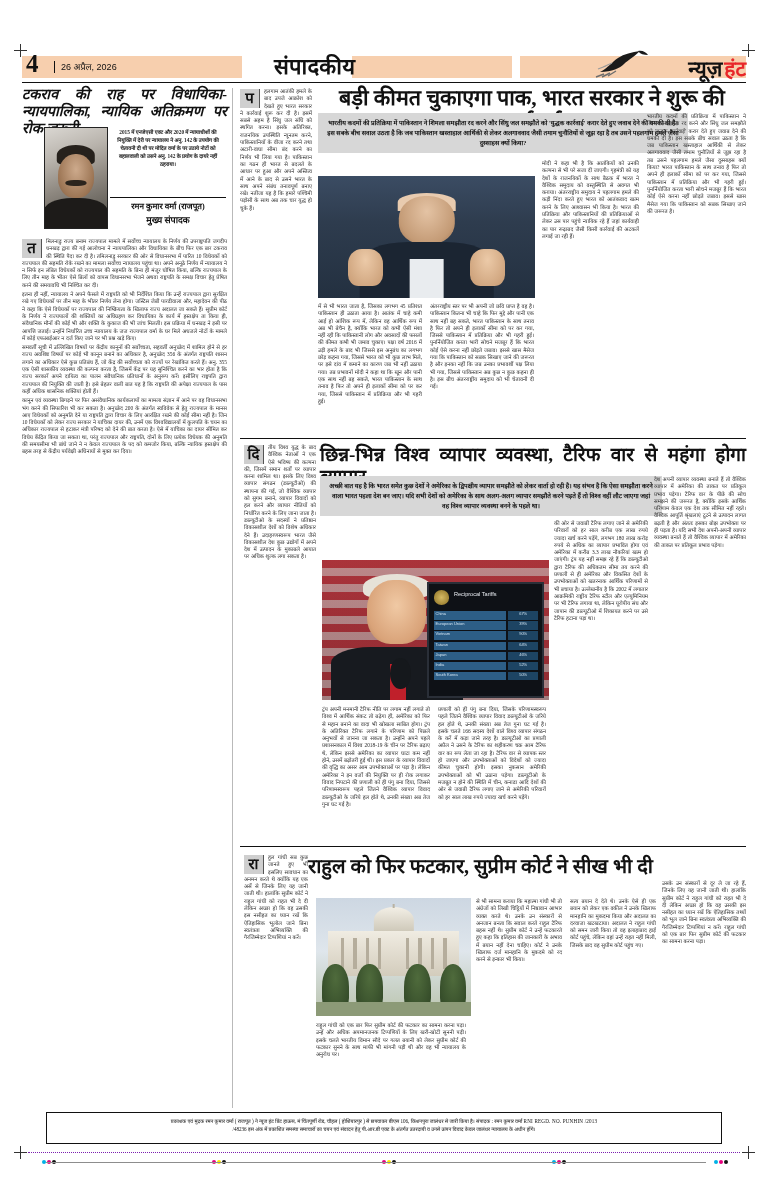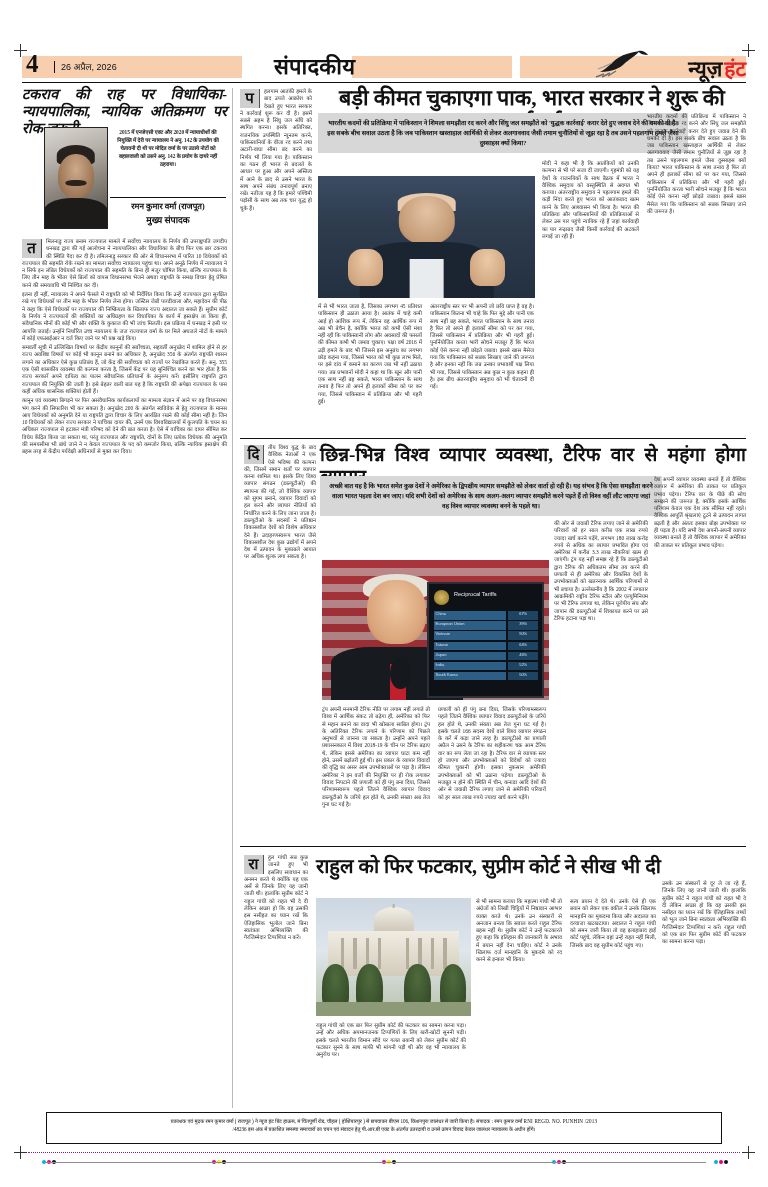--- a/index.html
+++ b/index.html
@@ -279,21 +279,21 @@
   <div class="col body-text" style="left:438px;top:706px;width:108px;height:106px;">प्रणाली को ही पंगु बना दिया, जिसके परिणामस्वरूप पहले जितने वैश्विक व्यापार विवाद डब्ल्यूटीओ के जरिये हल होते थे, उनकी संख्या अब तेज गुना घट गई है। इसके चलते 166 सदस्य देशों वाले विश्व व्यापार संगठन के करें में कड़ा जाने तरह है। डब्ल्यूटीओ का प्रणाली अप्रैल ने उसने के टैरिफ का शहीकरण चक्र आम टैरिफ वार का रूप लेता जा रहा है। टैरिफ वार से व्यापक स्तर हो जाएगा और उपभोक्ताओं को विदेशों को ज्यादा कीमत चुकानी होगी। इसका नुकसान अमेरिकी उपभोक्ताओं को भी उठाना पड़ेगा। डब्ल्यूटीओ के मजबूत न होने की स्थिति में चीन, कनाडा आदि देशों की ओर से जवाबी टैरिफ लगाए जाने से अमेरिकी परिवारों को हर साल लाख रुपये ज्यादा खर्च करने पड़ेंगे।</div>
   <div class="col body-text" style="left:554px;top:520px;width:94px;height:292px;">की ओर से जवाबी टैरिफ लगाए जाने से अमेरिकी परिवारों को हर साल करीब एक लाख रुपये ज्यादा खर्च करने पड़ेंगे, लगभग 180 लाख करोड़ रुपये से अधिक का व्यापार प्रभावित होगा एवं अमेरिका में करीब 3.3 लाख नौकरियां खत्म हो जाएंगी। ट्रंप यह नहीं समझ रहे हैं कि डब्ल्यूटीओ द्वारा टैरिफ की अधिकतम सीमा तय करने की प्रणाली से ही अमेरिका और विकसित देशों के उपभोक्ताओं को खतरनाक आर्थिक परिणामों से भी बचाया है। उल्लेखनीय है कि 2002 में लगातार आक्रमिकी राष्ट्रीय टैरिफ स्टील और एल्युमिनियम पर भी टैरिफ लगाया था, लेकिन यूरोपीय संघ और जापान की डब्ल्यूटीओ में शिकायत करने पर उसे टैरिफ हटाना पड़ा था।</div>
   <div class="col body-text" style="left:654px;top:476px;width:92px;height:336px;">देश अपनी व्यापार व्यवस्था बनाते हैं तो वैश्विक व्यापार में अमेरिका की ताकत पर प्रतिकूल प्रभाव पड़ेगा। टैरिफ वार के पीछे की सोच समझने की जरूरत है, क्योंकि इसके आर्थिक परिणाम केवल एक देश तक सीमित नहीं रहते। वैश्विक आपूर्ति श्रृंखलाएं टूटने से उत्पादन लागत बढ़ती है और अंततः इसका बोझ उपभोक्ता पर ही पड़ता है। यदि सभी देश अपनी-अपनी व्यापार व्यवस्था बनाते हैं तो वैश्विक व्यापार में अमेरिका की ताकत पर प्रतिकूल प्रभाव पड़ेगा।</div>
 
   <div class="hline" style="left:240px;top:846px;width:506px;"></div>
 
   <div class="col body-text" style="left:244px;top:854px;width:64px;">
     <p><span class="dropcap">रा</span><span>हुल गांधी सब कुछ जानते हुए भी इसलिए सावधान का अनमन करते थे क्योंकि यह एक अर्से से जिनके लिए यह जानी जाती थी। हालांकि सुप्रीम कोर्ट ने राहुल गांधी को राहत भी दे दी लेकिन अच्छा हो कि वह उसकी इस नसीहत का ध्यान रखें कि ऐतिहासिक भूलोल जाने बिना स्वतंत्रता अभिव्यक्ति की गैरजिम्मेदार टिप्पणियां न करें।</span></p>
   </div>
 
-  <div class="col" style="left:316px;top:855px;width:430px;">
+  <div class="col" style="left:308px;top:855px;width:430px;">
     <div class="hl hl-third">राहुल को फिर फटकार, सुप्रीम कोर्ट ने सीख भी दी</div>
   </div>
 
   <div class="photo ph-sc" style="left:316px;top:898px;width:155px;height:118px;">
     <div class="dome"></div>
     <div class="bldg"></div>
     <div class="pill" style="left:16%;"></div>
       <div class="pill" style="left:24%;"></div>
     <div class="pill" style="left:32%;"></div>
       <div class="pill" style="left:40%;"></div>

